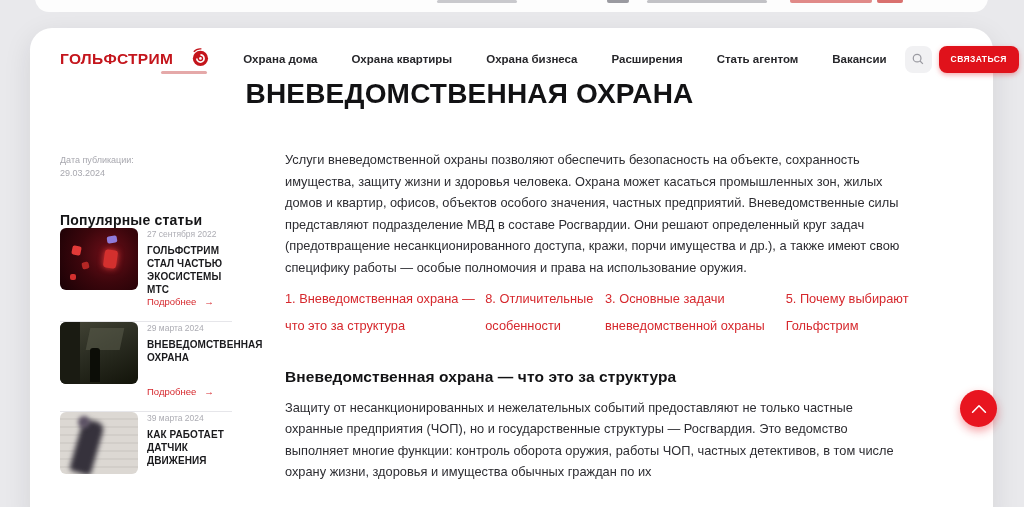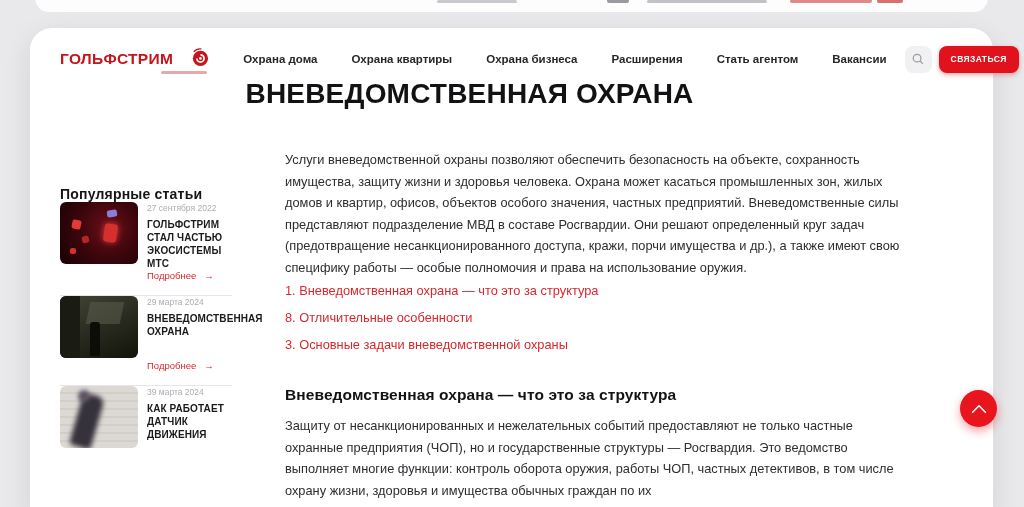--- a/index.html
+++ b/index.html
@@ -99,21 +99,21 @@
   .art-text { display:flex; flex-direction:column; min-width:0; }
   .art-date { color:#acacb3; font-size:8.5px; margin-top:1px; }
   .art-title { font-size:10px; font-weight:800; color:#1a1a1d; line-height:13px; margin-top:5px; letter-spacing:.1px; }
   .art-link { color:#d6282d; font-size:9.5px; margin-top:auto; display:flex; gap:8px; align-items:center; font-weight:400; }
   .art2 .art-link { margin-top:22px; }
 
   
   .content { position:absolute; left:255px; top:121px; width:628px; }
   .content p.intro { font-size:12.8px; line-height:21.5px; color:#2d2d32; }
   .toc-label { font-weight:800; font-size:13px; color:#161618; margin-top:15px; }
-  .toc { display:flex; flex-direction:column; }
+  .toc { display:flex; flex-direction:row; margin-top:8px; }
   .toc a { color:#d6282d; font-size:12.8px; line-height:26.8px; text-decoration:none; cursor:pointer; }
   .sec-h { font-size:15.5px; font-weight:800; color:#131315; margin-top:28px; letter-spacing:.1px; }
   .content p.sec-p { font-size:12.8px; line-height:21.5px; color:#2d2d32; margin-top:11px; }
 
   
   .scrolltop {
     position:absolute; left:960px; top:390px; width:37px; height:37px;
     border:none; border-radius:50%; background:#e8151f; cursor:pointer;
     display:flex; align-items:center; justify-content:center;
     box-shadow:0 4px 10px rgba(232,21,31,.4);
@@ -175,20 +175,24 @@
               <path d="M9 8.5 c0 4 2.5 6.5 6.5 6.5 l.8-2 -2.3-1 -1 .8 c-1.2-.6-2.2-1.6-2.8-2.8 l.8-1 -1-2.3 Z" fill="#ffffff"></path>
             </svg>
           </span>
         </button>
       </div>
     </header>
 
     <h1 class="page-title">ВНЕВЕДОМСТВЕННАЯ ОХРАНА</h1>
 
     <aside class="sidebar">
+      <div class="pubdate">
+        <div>Дата публикации:</div>
+        <div>29.03.2024</div>
+      </div>
 
       <h2 class="sidebar-title">Популярные статьи</h2>
 
       <div class="article art1">
         <div class="thumb thumb1">
           <span class="t1a"></span>
           <span class="t1b"></span>
           <span class="t1c"></span>
           <span class="t1d"></span>
           <span class="t1e"></span>
@@ -234,20 +238,21 @@
       </div>
 
     </aside>
 
     <main class="content">
       <p class="intro">Услуги вневедомственной охраны позволяют обеспечить безопасность на объекте, сохранность имущества, защиту жизни и здоровья человека. Охрана может касаться промышленных зон, жилых домов и квартир, офисов, объектов особого значения, частных предприятий. Вневедомственные силы представляют подразделение МВД в составе Росгвардии. Они решают определенный круг задач (предотвращение несанкционированного доступа, кражи, порчи имущества и др.), а также имеют свою специфику работы — особые полномочия и права на использование оружия.</p>
       <div class="toc">
         <a>1. Вневедомственная охрана — что это за структура</a>
         <a>8. Отличительные особенности</a>
         <a>3. Основные задачи вневедомственной охраны</a>
+        <a>5. Почему выбирают Гольфстрим</a>
       </div>
       <h3 class="sec-h">Вневедомственная охрана — что это за структура</h3>
       <p class="sec-p">Защиту от несанкционированных и нежелательных событий предоставляют не только частные охранные предприятия (ЧОП), но и государственные структуры — Росгвардия. Это ведомство выполняет многие функции: контроль оборота оружия, работы ЧОП, частных детективов, в том числе охрану жизни, здоровья и имущества обычных граждан по их</p>
     </main>
 
   </div>
 
   <button class="scrolltop">
     <span style="display:flex">
       <svg viewBox="0 0 20 12" width="16" height="10">

